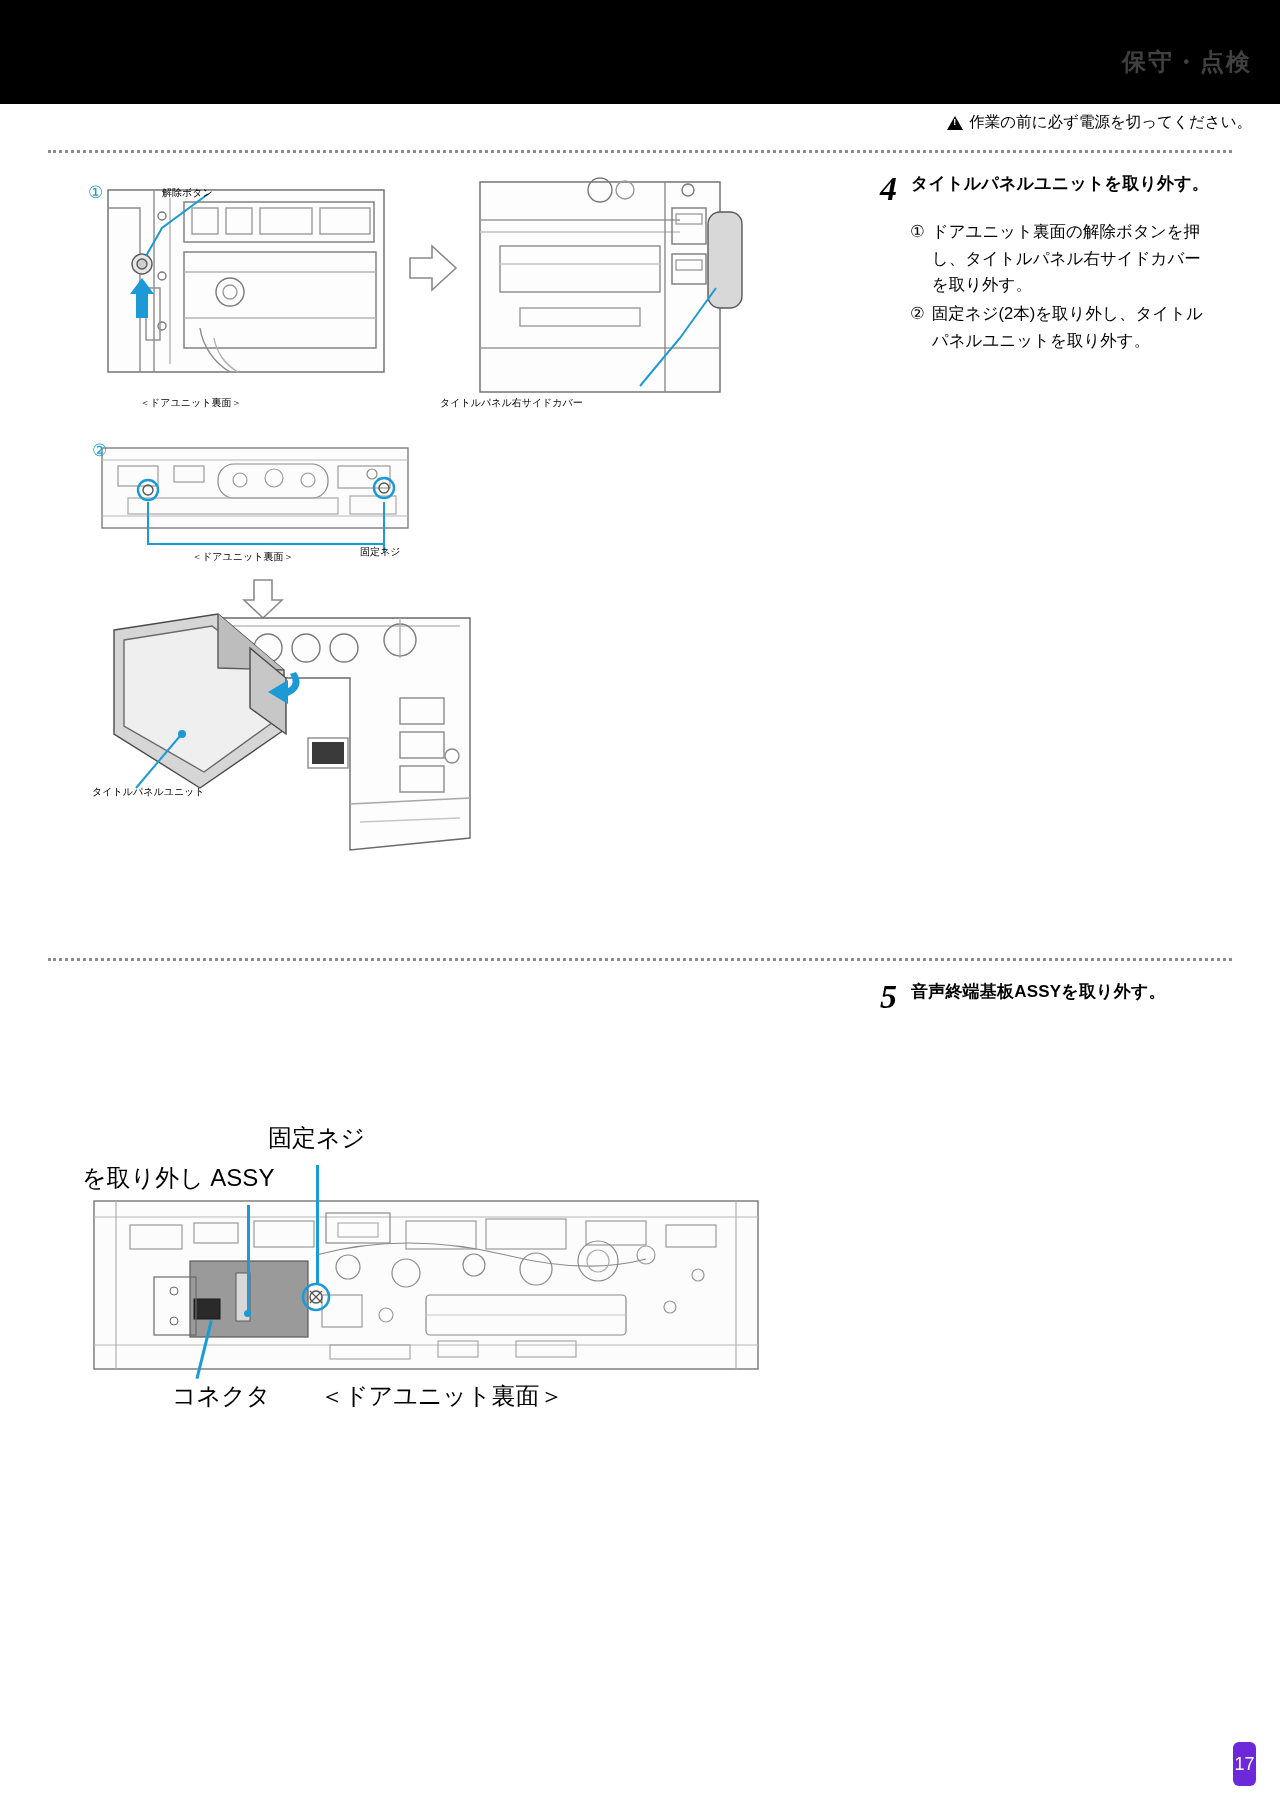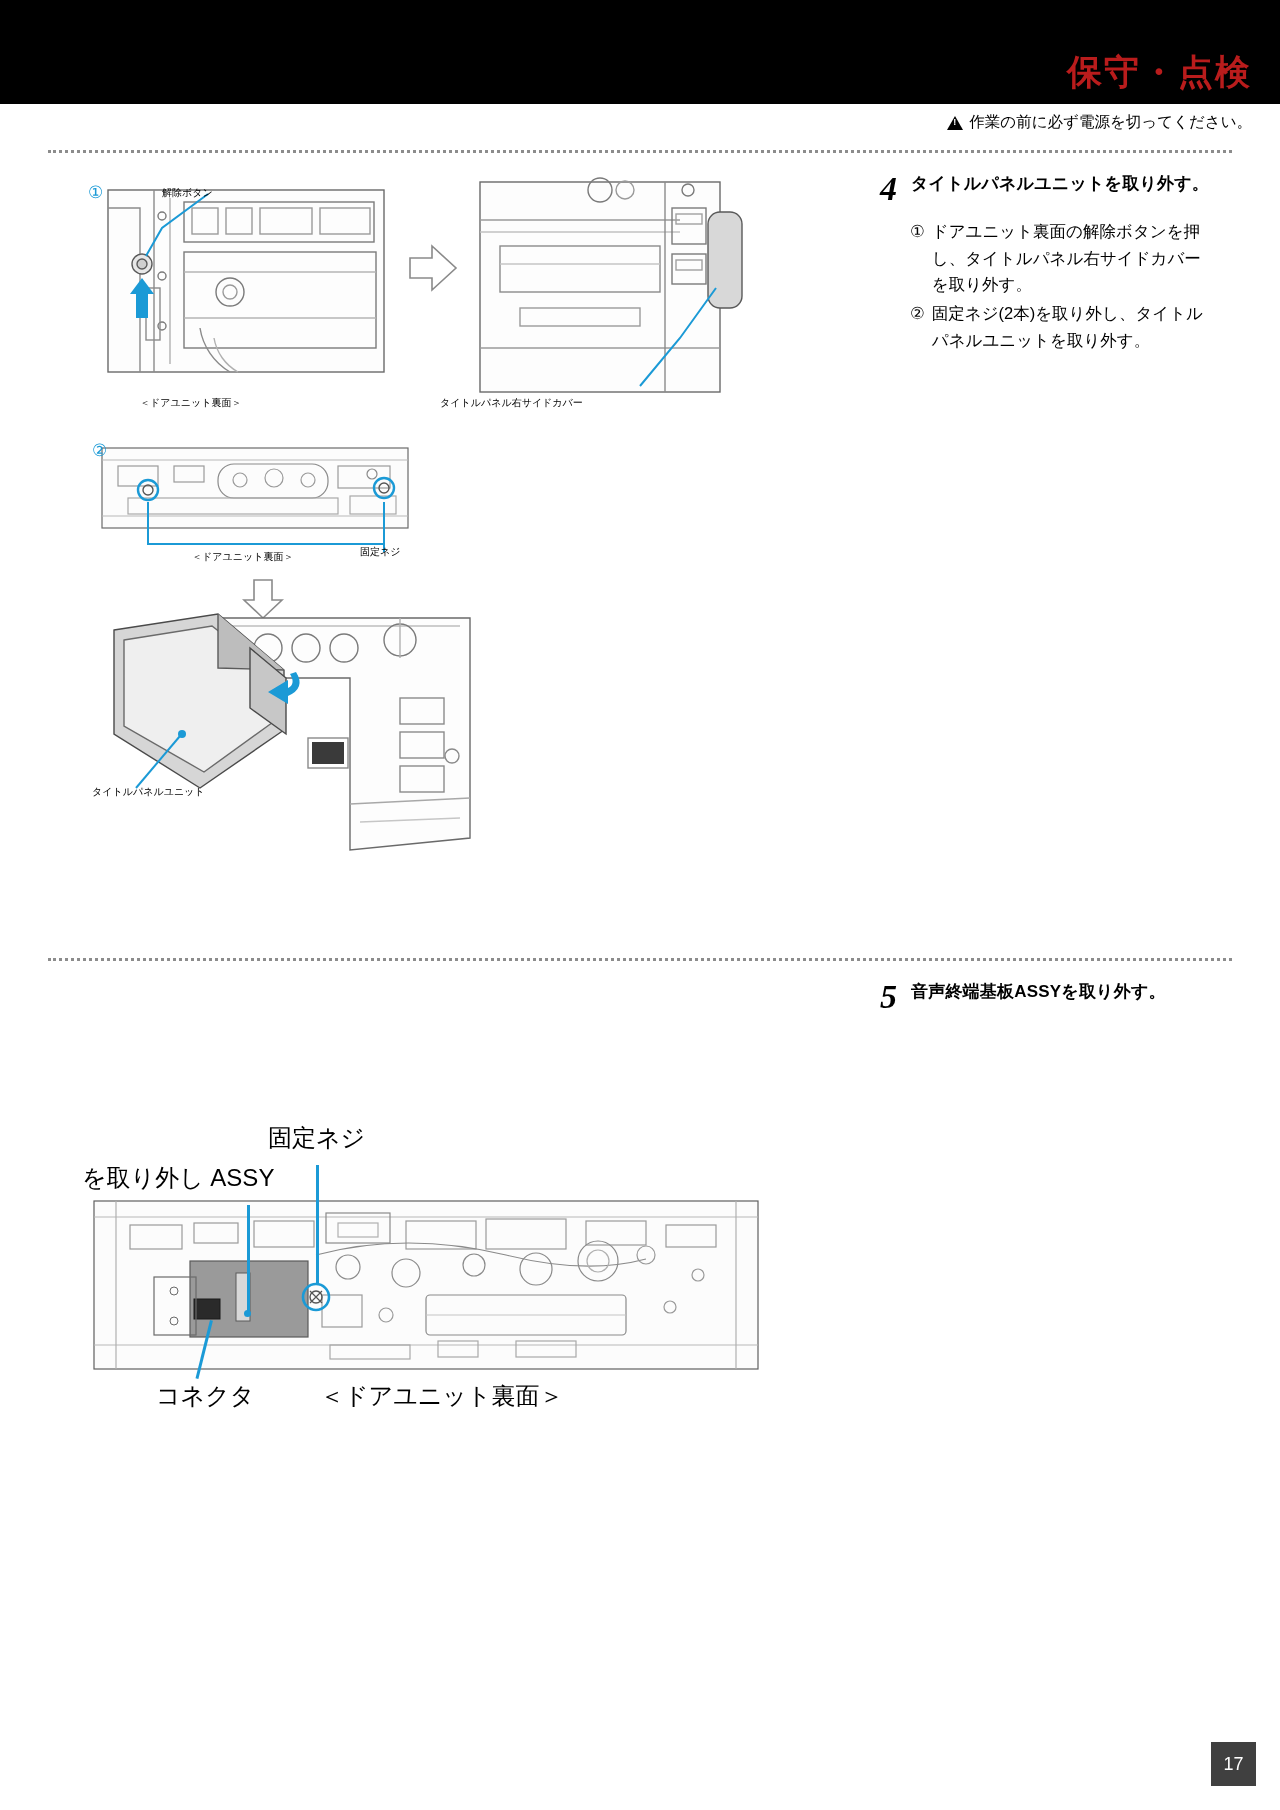--- a/index.html
+++ b/index.html
@@ -20,24 +20,24 @@
   .header-bar {
     position: absolute;
     top: 0; left: 0;
     width: 1280px;
     height: 104px;
     background: #000;
   }
   .header-title {
     position: absolute;
     right: 28px;
-    top: 72px;
+    top: 62px;
     transform: translateY(-50%);
-    color: #b91c1c;
-    font-size: 35px;
+    color: #404040;
+    font-size: 24px;
     font-weight: bold;
     letter-spacing: 2px;
     white-space: nowrap;
   }
   .warn-line {
     position: absolute;
     right: 28px;
     top: 112px;
     font-size: 15.5px;
     color: #000;
@@ -152,23 +152,23 @@
     width: 7px; height: 7px;
     background: #1b9ad6;
     border-radius: 50%;
   }
 
   
   .pagenum {
     position: absolute;
     right: 24px;
     bottom: 24px;
-    width: 45px; height: 44px;
-    background: #404040;
-    border-radius: 0;
+    width: 23px; height: 44px;
+    background: #6d28d9;
+    border-radius: 6px;
     color: #fff;
     font-size: 18px;
     display: flex;
     align-items: center;
     justify-content: center;
   }
 
   svg { display: block; }
 </style>
 </head>
@@ -423,16 +423,16 @@
   </svg>
 </div>
 
 <div class="lead v" style="left:316px; top:1165px; width:3px; height:120px;"></div>
 <div class="lead v" style="left:247px; top:1205px; width:3px; height:110px;"></div>
 <div class="dot-blue" style="left:244px; top:1310px;"></div>
 <div class="lead" style="left:210px; top:1320px; width:3px; height:60px; transform:rotate(14deg); transform-origin: top left;"></div>
 
 <span class="cap big2" style="left:268px; top:1122px;">固定ネジ</span>
 <span class="cap big2" style="left:82px; top:1162px;">を取り外し ASSY</span>
-<span class="cap big2" style="left:156px; top:1380px;">コネクタ</span>
+<span class="cap big2" style="left:172px; top:1380px;">コネクタ</span>
 <span class="cap big2" style="left:320px; top:1380px;">＜ドアユニット裏面＞</span>
 
 <div class="pagenum">17</div>
 
 </body></html>

